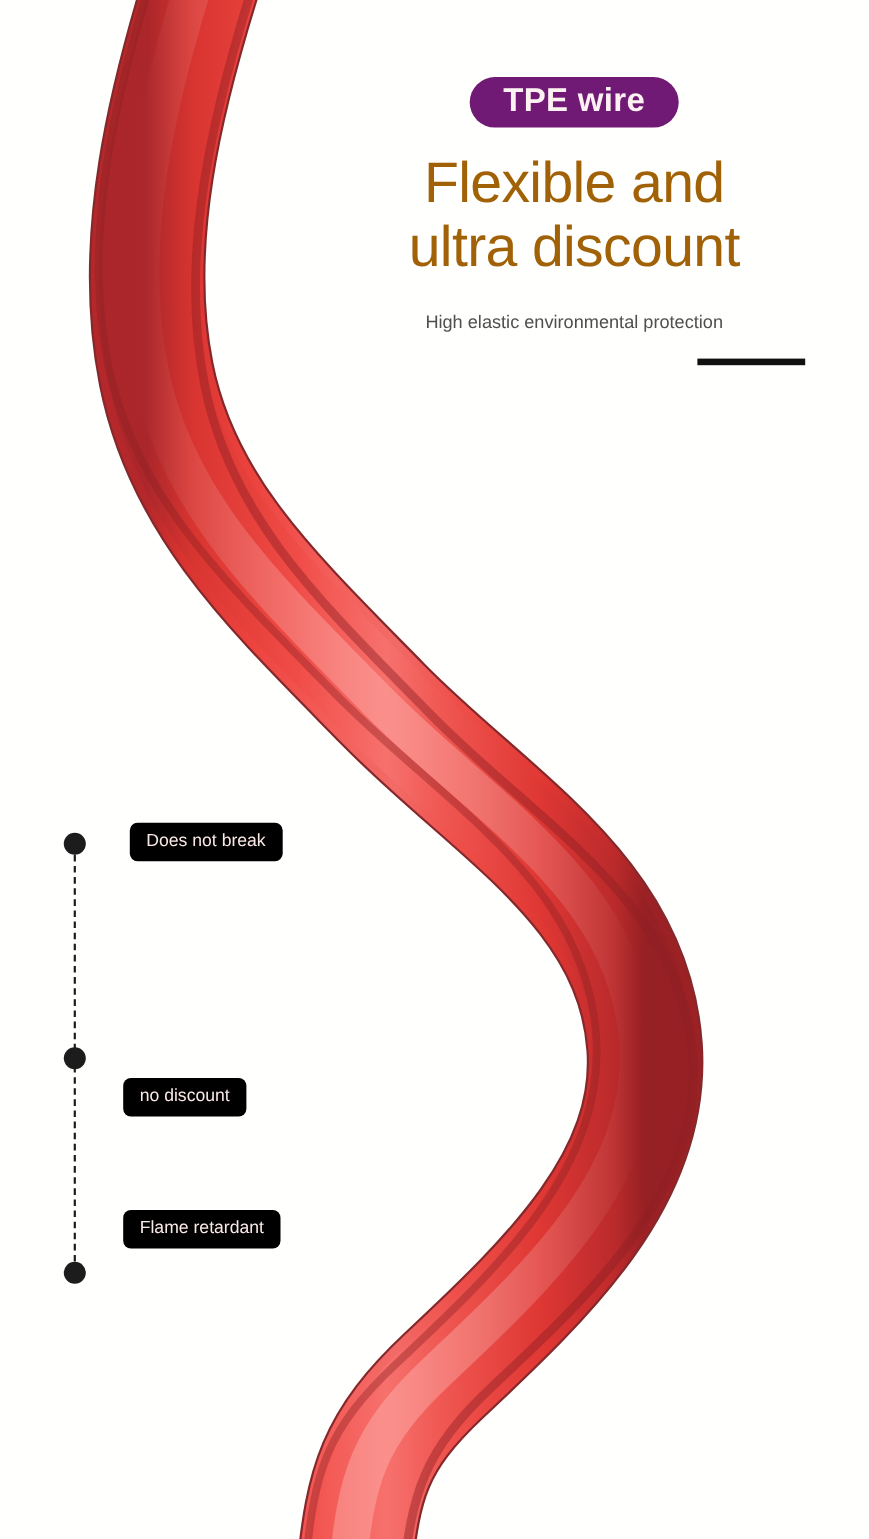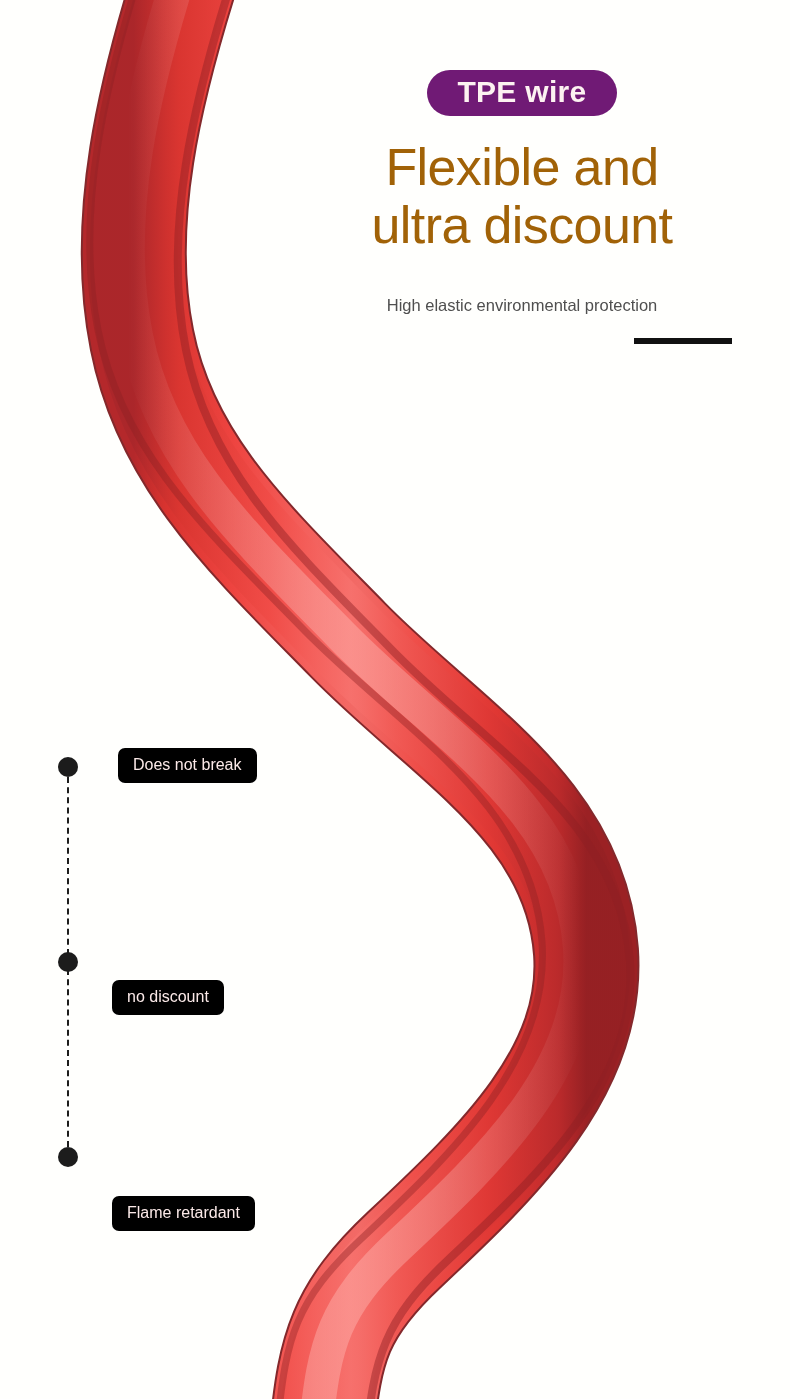--- a/index.html
+++ b/index.html
@@ -49,21 +49,21 @@
   .headline {
     margin-top: 22px;
     color: #a16207;
     font-size: 52px;
     font-weight: normal;
     line-height: 1.12;
     letter-spacing: -0.6px;
   }
   .headline .line2 { display: block; }
   .subcopy {
-    margin-top: 40px;
+    margin-top: 28px;
     color: #4f4f4f;
     font-size: 16.5px;
     line-height: 1.45;
     white-space: nowrap;
   }
   .subcopy .l2 { display: block; }
   .accent-bar {
     margin-top: 20px;
     margin-left: auto;
     margin-right: 0px;
@@ -179,16 +179,16 @@
 
   <div id="features">
     <div class="dashed-line"></div>
 
     <div class="feature-dot" style="top:757px"></div>
     <div class="feature-dot" style="top:952px"></div>
     <div class="feature-dot" style="top:1147px"></div>
 
     <div class="feature-chip" style="left:118px; top:748px">Does not break</div>
     <div class="feature-chip" style="left:112px; top:980px">no discount</div>
-    <div class="feature-chip" style="left:112px; top:1196px">Flame retardant</div>
+    <div class="feature-chip" style="left:112px; top:1100px">Flame retardant</div>
   </div>
 
 </div>
 
 </body></html>

